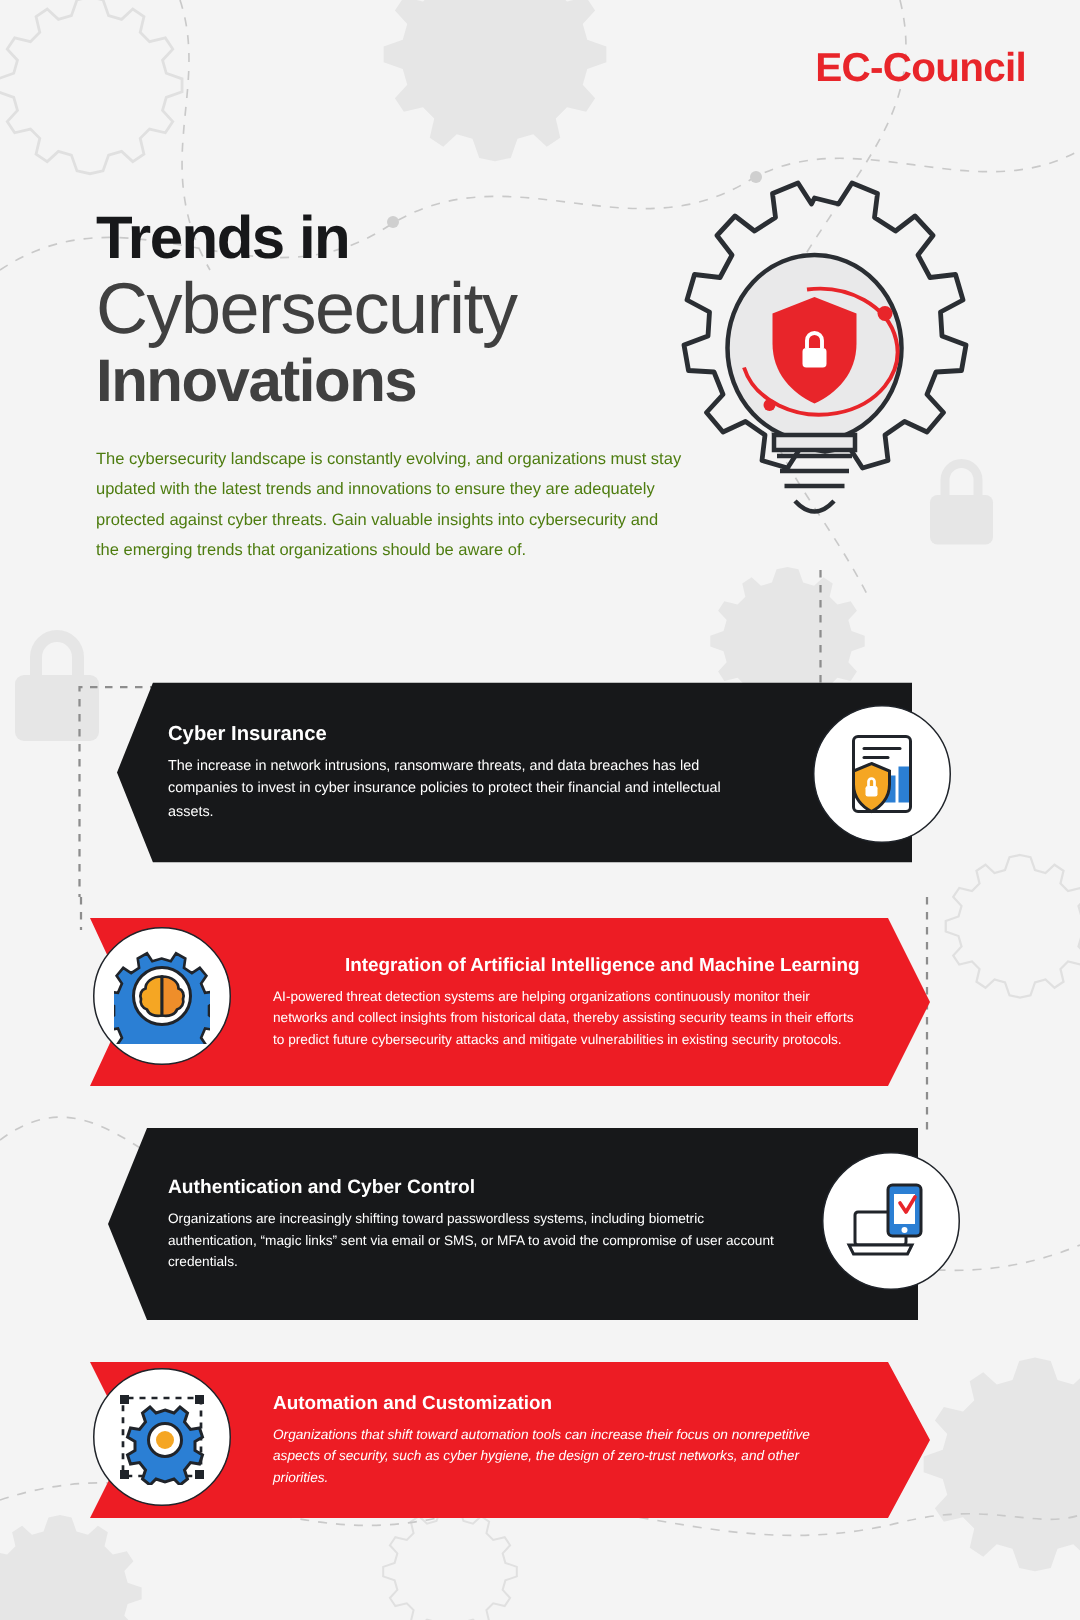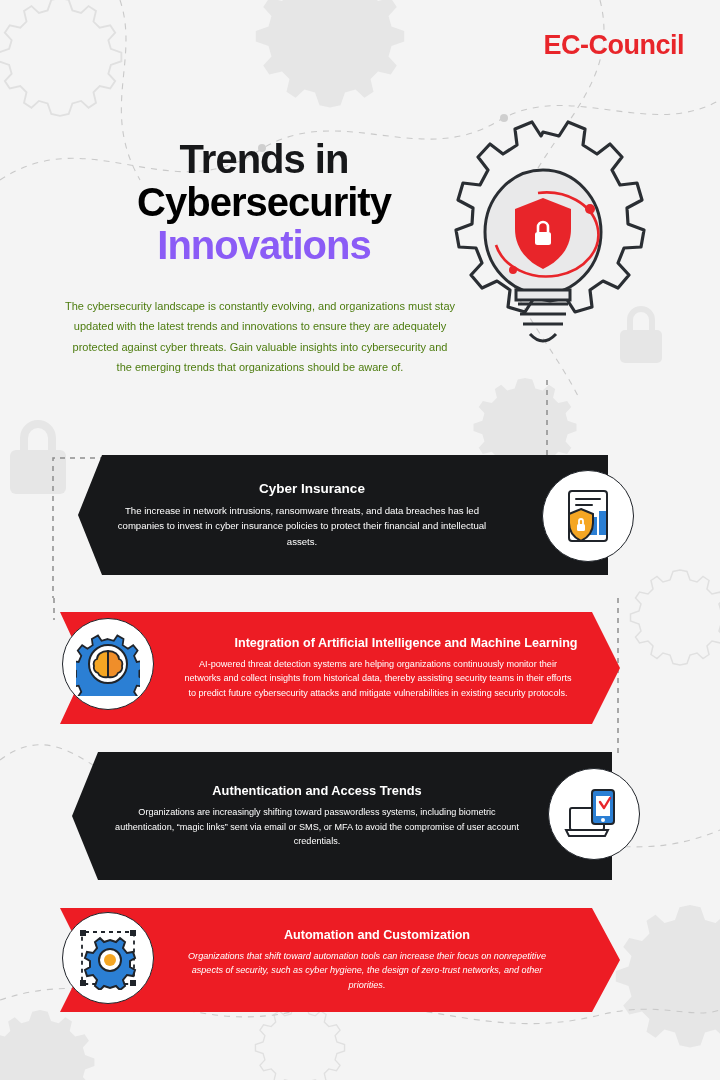--- a/index.html
+++ b/index.html
@@ -12,21 +12,20 @@
     background: #f2f2f2;
     font-family: "Liberation Sans", sans-serif;
     overflow: hidden;
     position: relative;
   }
   .page {
     position: absolute;
     inset: 0;
     background: #f4f4f4;
     overflow: hidden;
-    text-align: center;
   }
   
   .bg-layer {
     position: absolute;
     inset: 0;
     pointer-events: none;
   }
   .dash-path {
     position: absolute;
     inset: 0;
@@ -51,30 +50,30 @@
     width: 400px;
   }
   .headline .l1 {
     font-size: 40px;
     font-weight: bold;
     color: #17181a;
     line-height: 1.08;
     letter-spacing: -1px;
   }
   .headline .l2 {
-    font-size: 40px;
-    font-weight: bold;
-    color: #000000;
+    font-size: 48px;
+    font-weight: normal;
+    color: #404040;
     line-height: 1.08;
     letter-spacing: -1px;
   }
   .headline .l3 {
     font-size: 40px;
     font-weight: bold;
-    color: #8b5cf6;
+    color: #404040;
     line-height: 1.08;
     letter-spacing: -1px;
   }
   .intro {
     position: absolute;
     left: 64px;
     top: 296px;
     width: 392px;
     font-size: 11px;
     line-height: 1.85;
@@ -291,21 +290,21 @@
       <path d="M32,19 c7,0 11,4 11,8 c3,1 4,4 3,7 c1,3 -1,6 -4,7 c-1,3 -5,5 -10,4 z" fill="#ef8e2a" stroke="#20242a" stroke-width="1.8"></path>
       <path d="M32,19 v26" stroke="#20242a" stroke-width="1.6"></path>
     </svg>
   </div>
 
   <div class="card" id="card3">
     <svg class="chev" width="540" height="128" viewBox="0 0 540 128" preserveAspectRatio="none">
       <path d="M26,0 H540 V128 H26 L0,64 Z" fill="#17181a"></path>
     </svg>
     <div class="card-body">
-      <p class="card-title">Authentication and Access Trends</p>
+      <p class="card-title">Authentication and Cyber Control</p>
       <p class="card-text">Organizations are increasingly shifting toward passwordless systems, including biometric authentication, “magic links” sent via email or SMS, or MFA to avoid the compromise of user account credentials.</p>
     </div>
   </div>
   <div class="badge" id="badge3">
     <svg width="64" height="64" viewBox="0 0 64 64">
       <rect x="8" y="26" width="34" height="22" rx="2" fill="#ffffff" stroke="#20242a" stroke-width="2"></rect>
       <path d="M4,48 h42 l-3,6 h-36 z" fill="#ffffff" stroke="#20242a" stroke-width="2"></path>
       <rect x="30" y="8" width="22" height="34" rx="3" fill="#2b7fd4" stroke="#20242a" stroke-width="2"></rect>
       <rect x="34" y="14" width="14" height="20" fill="#ffffff"></rect>
       <circle cx="41" cy="38" r="2" fill="#ffffff"></circle>

